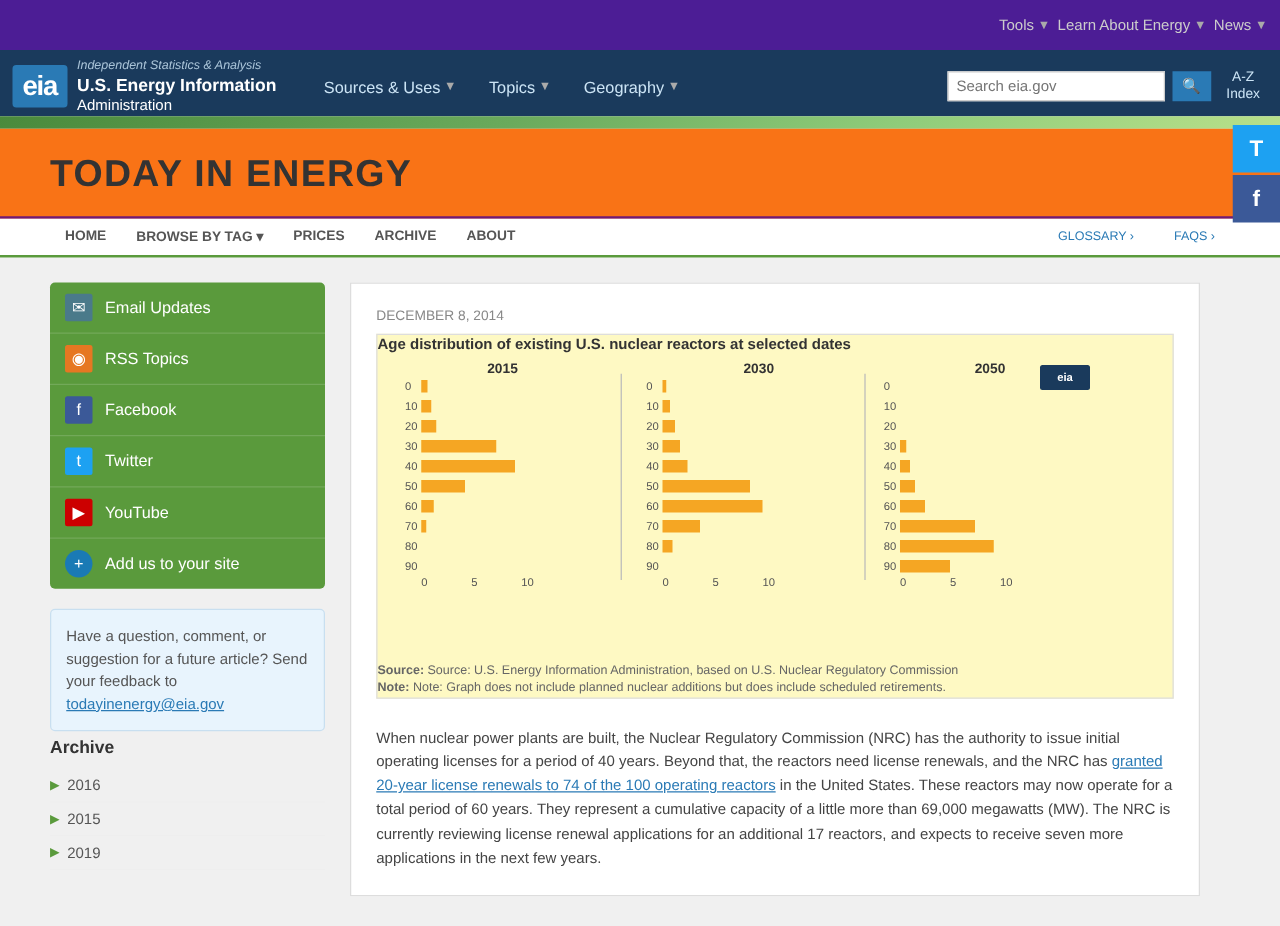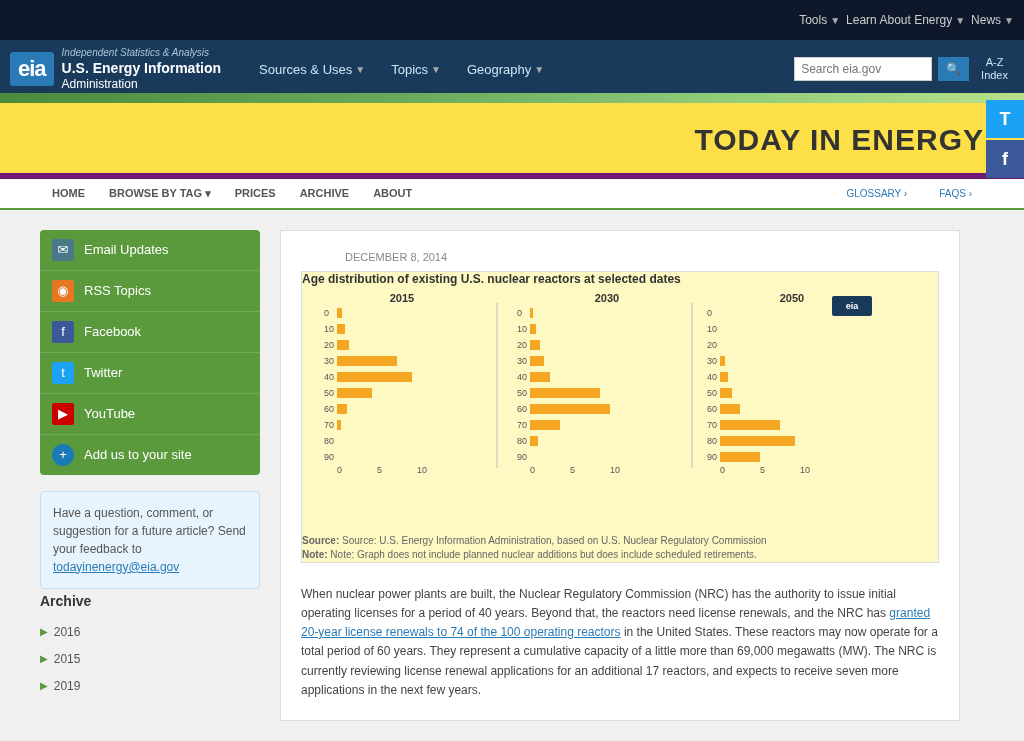--- a/index.html
+++ b/index.html
@@ -1,48 +1,48 @@
 <!DOCTYPE html>
 <html><head>
   <meta charset="utf-8">
   <style>
     * { margin: 0; padding: 0; box-sizing: border-box; }
     body { font-family: Arial, sans-serif; font-size: 13px; background: #f0f0f0; color: #333; }
 
     
-    .top-bar { background: #0f172a; display: flex; align-items: center; padding: 0 10px; height: 40px; }
+    .top-bar { background: #4c1d95; display: flex; align-items: center; padding: 0 10px; height: 40px; }
     .top-bar-right { margin-left: auto; display: flex; gap: 6px; align-items: center; }
     .top-bar-btn { color: #ccc; font-size: 12px; background: none; border: none; cursor: pointer; display: flex; align-items: center; gap: 3px; }
     .dropdown-arrow { font-size: 10px; color: #aaa; }
 
     .main-header { background: #1a3a5c; padding: 6px 10px 0 10px; display: flex; align-items: center; }
     .logo-area { display: flex; align-items: center; gap: 8px; min-width: 160px; }
     .logo-box { background: #2a7ab5; color: white; font-size: 22px; font-weight: bold; padding: 4px 8px; border-radius: 3px; letter-spacing: -1px; }
     .logo-text { color: #fff; font-size: 11px; line-height: 1.3; }
     .logo-text .top-line { font-style: italic; font-size: 10px; color: #aac4d8; }
     .logo-text .mid-line { font-size: 14px; font-weight: bold; }
     .logo-text .bot-line { font-size: 12px; }
     .nav-area { display: flex; align-items: center; gap: 10px; margin-left: 30px; flex: 1; }
     .nav-btn { color: #cce4f5; font-size: 13px; background: none; border: none; cursor: pointer; padding: 6px 8px; display: flex; align-items: center; gap: 3px; }
     .search-area { display: flex; align-items: center; margin-left: auto; gap: 6px; }
-    .search-input { padding: 4px 6px; font-size: 12px; border: 1px solid #ccc; width: 138px; }
+    .search-input { padding: 4px 6px; font-size: 12px; border: 1px solid #ccc; width: 174px; }
     .search-btn { background: #2a7ab5; color: white; border: none; padding: 5px 8px; cursor: pointer; font-size: 12px; }
     .az-btn { color: #cce4f5; font-size: 11px; background: none; border: none; cursor: pointer; text-align: center; line-height: 1.2; padding: 0 6px; }
 
     
     .social-right { position: fixed; right: 0; top: 100px; display: flex; flex-direction: column; gap: 2px; z-index: 100; }
     .social-right-btn { width: 38px; height: 38px; display: flex; align-items: center; justify-content: center; color: white; font-weight: bold; font-size: 18px; cursor: pointer; border: none; }
     .social-twitter { background: #1da1f2; }
     .social-facebook { background: #3b5998; }
 
     
     .wave-banner { background: linear-gradient(135deg, #4a8a3c 0%, #6aaa5c 40%, #8fcc7a 70%, #b8e08a 100%); height: 10px; }
 
     
-    .page-title-banner { background: #fde047; padding: 20px 40px 16px 40px; border-bottom: 6px solid #701a75; text-align: right; }
+    .page-title-banner { background: #f97316; padding: 20px 40px 16px 40px; border-bottom: 2px solid #701a75; }
     .page-title-banner h1 { font-size: 30px; color: #333; font-weight: bold; letter-spacing: 1px; }
 
     
     .sub-nav { background: #fff; padding: 0 40px; border-bottom: 2px solid #5a9a3c; display: flex; align-items: center; }
     .sub-nav-left { display: flex; gap: 0; }
     .sub-nav-item { padding: 8px 12px; font-size: 11px; color: #555; cursor: pointer; text-transform: uppercase; font-weight: bold; border: none; background: none; }
     .sub-nav-right { margin-left: auto; display: flex; gap: 8px; }
     .sub-nav-right-item { padding: 8px 12px; font-size: 10px; color: #2a7ab5; cursor: pointer; }
 
     
@@ -66,21 +66,21 @@
     .sidebar-feedback a { color: #2a7ab5; }
 
     .sidebar-archive { }
     .sidebar-archive-title { font-size: 14px; font-weight: bold; color: #333; margin-bottom: 10px; }
     .sidebar-archive-item { display: flex; align-items: center; gap: 6px; padding: 6px 0; cursor: pointer; border-bottom: 1px solid #eee; }
     .arrow-right { color: #5a9a3c; font-size: 10px; }
     .archive-year { font-size: 12px; color: #555; }
 
     
     .main-content { flex: 1; background: white; border: 1px solid #ddd; padding: 20px; }
-    .article-date { font-size: 11px; color: #888; margin-bottom: 8px; text-transform: uppercase; margin-left: 44px; }
+    .article-date { font-size: 11px; color: #888; margin-bottom: 8px; text-transform: uppercase; }
     .article-title { font-size: 20px; color: #2a7ab5; font-weight: bold; margin-bottom: 16px; line-height: 1.3; }
     .chart-container { border: 1px solid #ddd; margin-bottom: 22px; background: #fef9c3; }
     .chart-title { font-size: 12px; font-weight: bold; color: #333; margin-bottom: 2px; }
     .chart-source { font-size: 10px; color: #666; margin-top: 6px; line-height: 1.4; }
 
     .article-body { font-size: 12px; line-height: 1.6; color: #444; }
     .article-body a { color: #2a7ab5; }
 
     
     .bar-chart-svg { display: block; }

